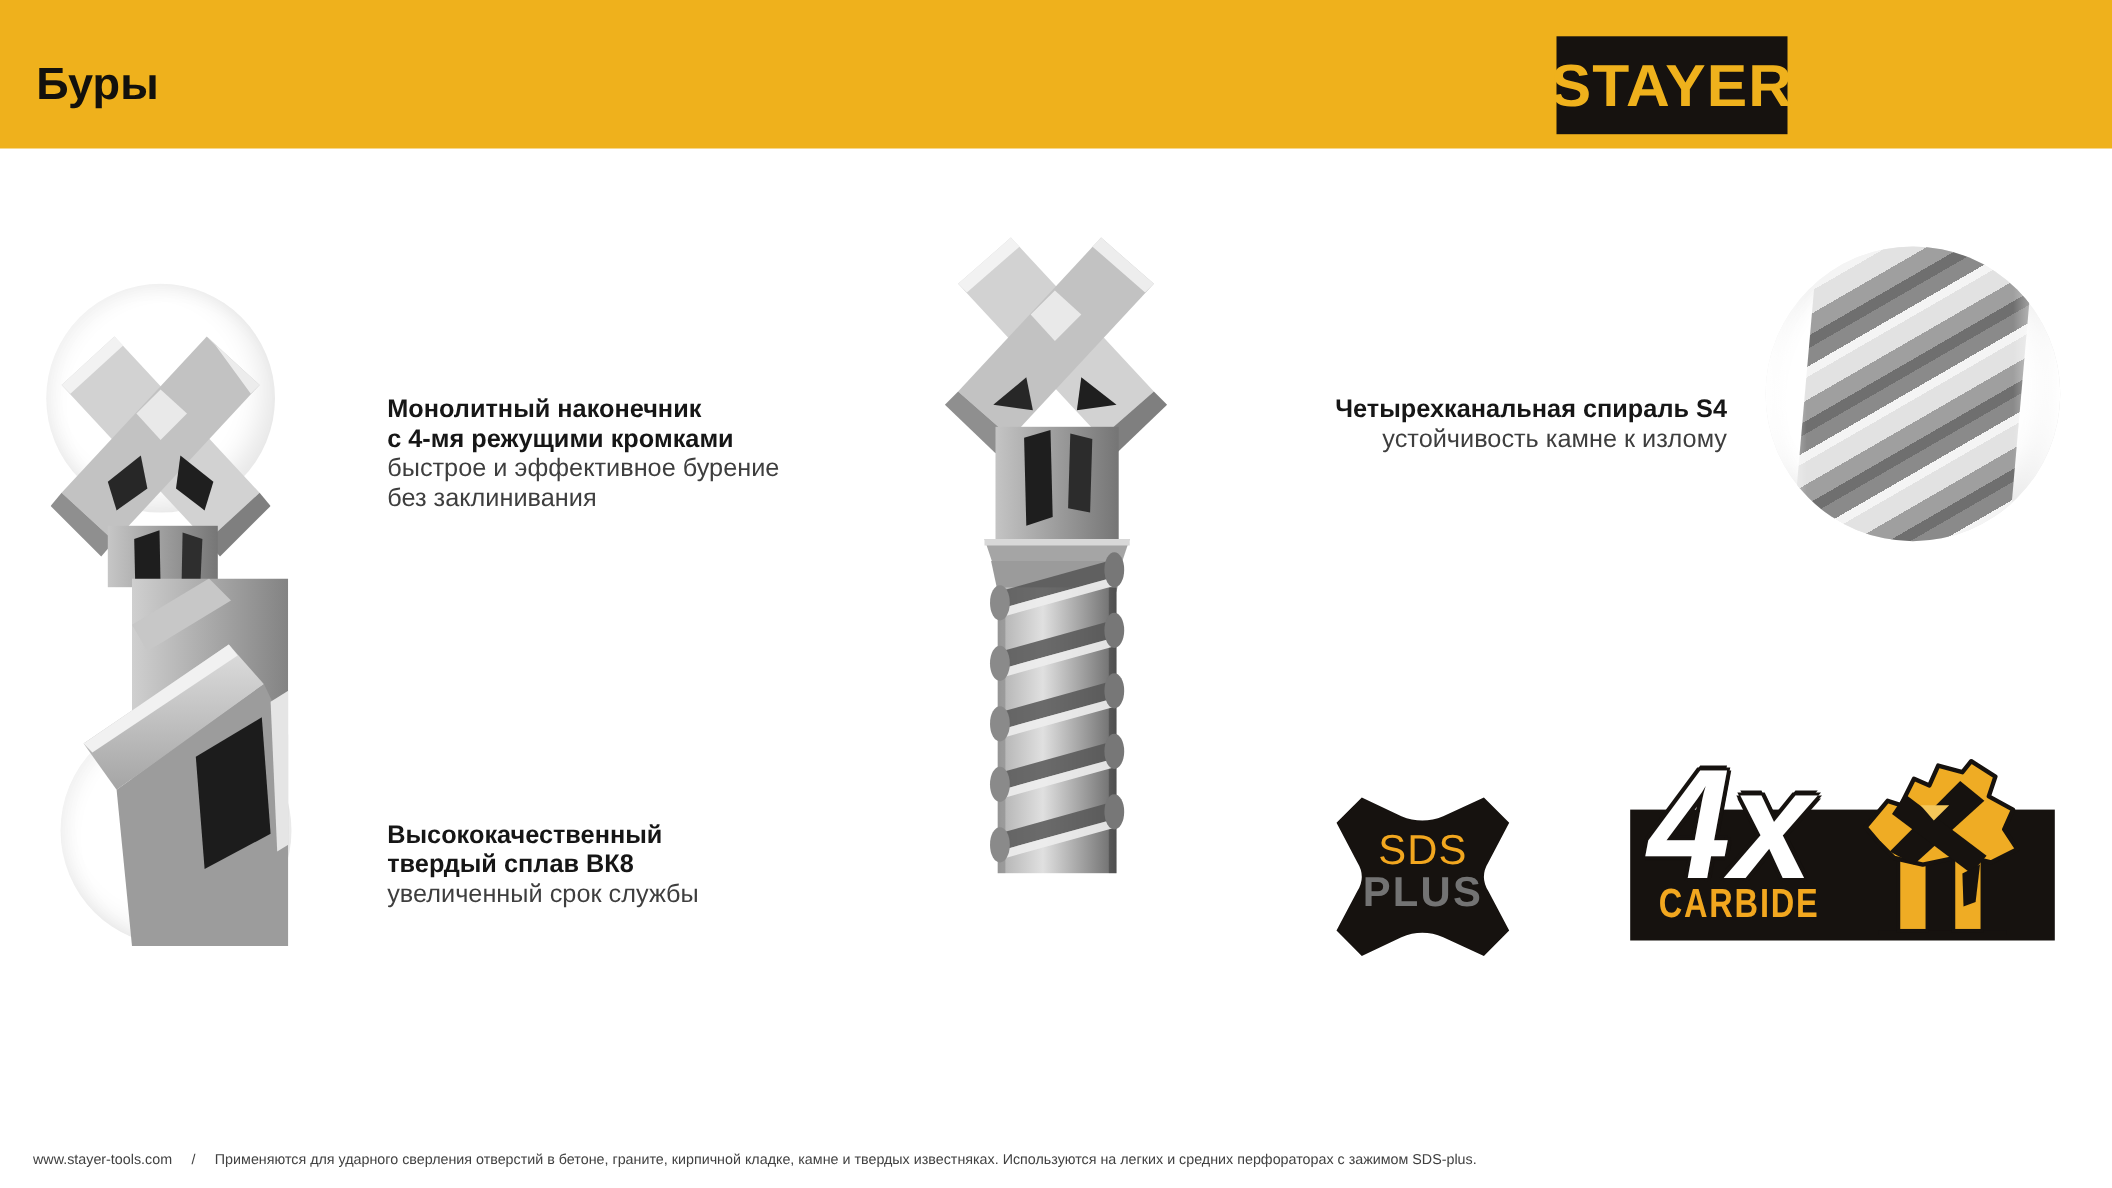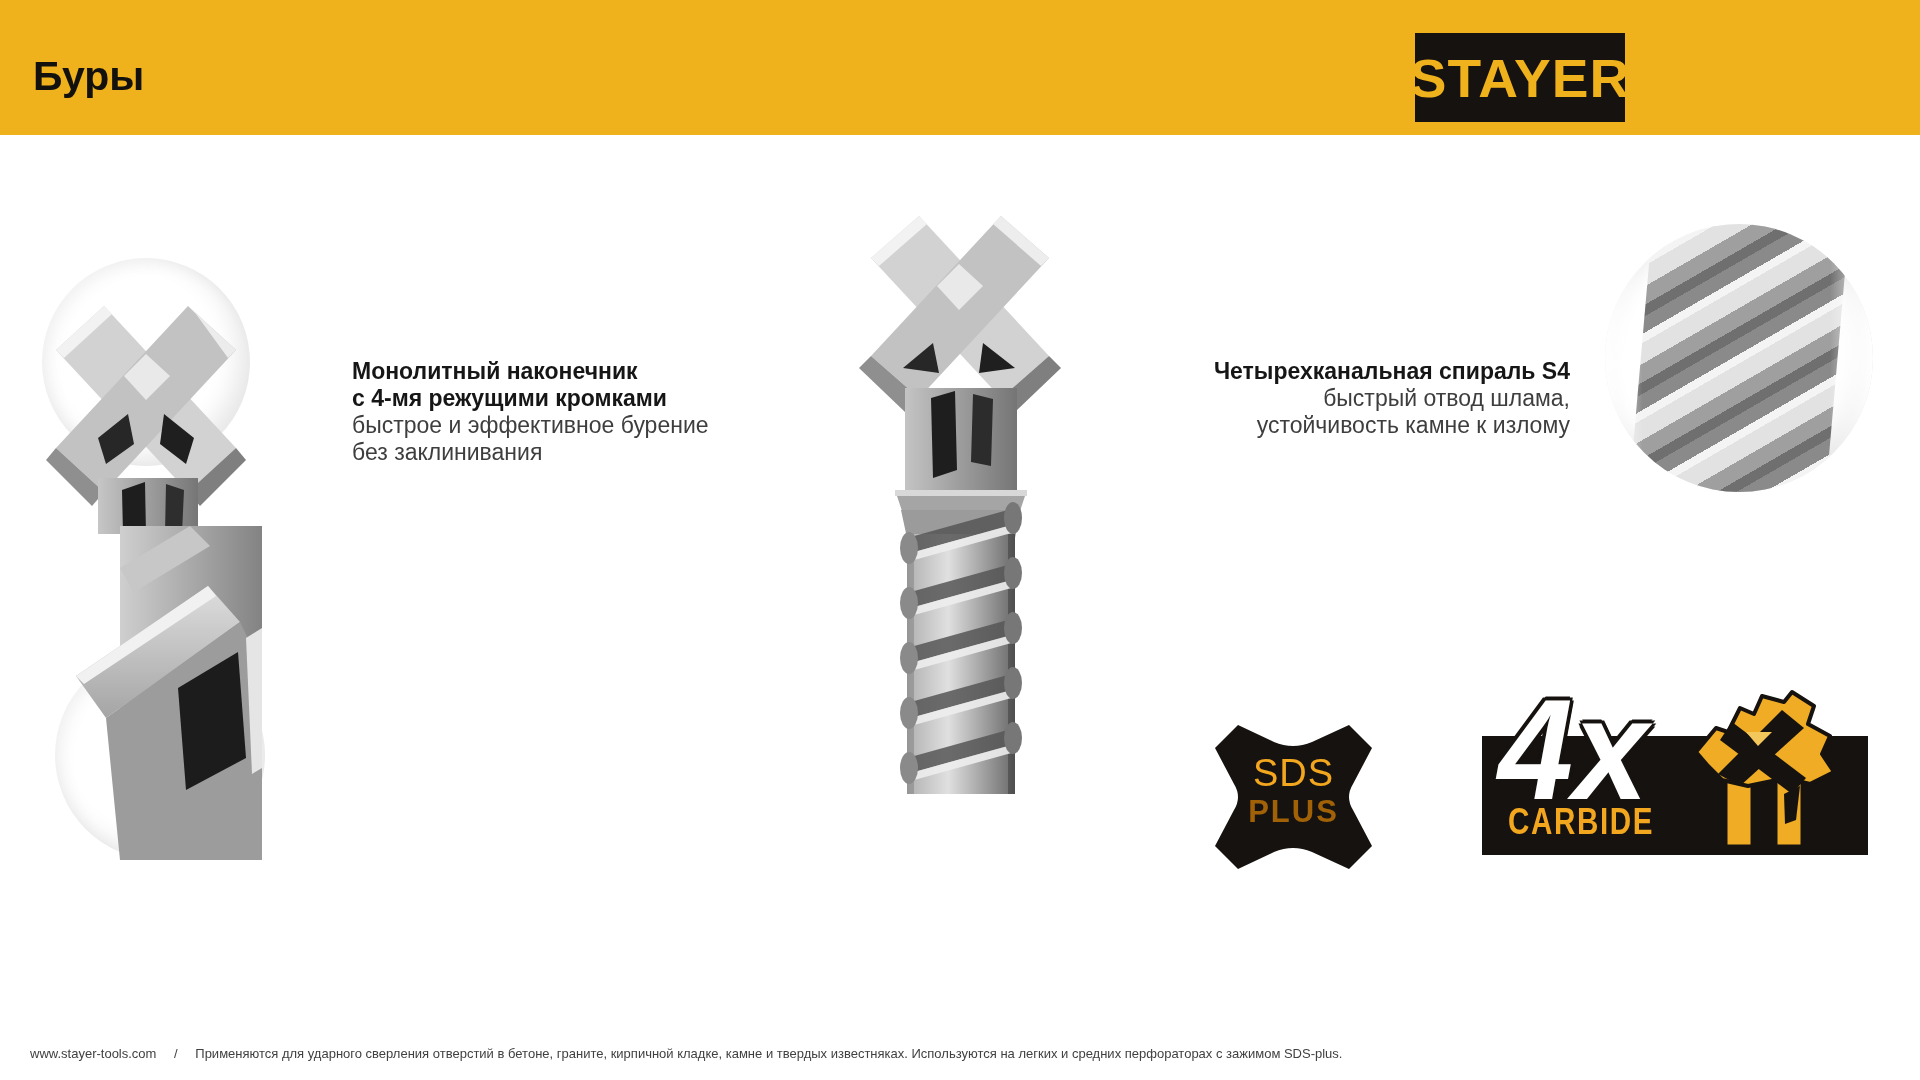--- a/index.html
+++ b/index.html
@@ -38,22 +38,22 @@
   .f1{left:352px;top:358px;}
   .f2{left:352px;top:745px;}
   .f3{top:358px;right:350px;text-align:right;}
 
   
   .sds-badge{position:absolute;left:1212px;top:722px;width:163px;height:150px;}
   .sds-shape{position:absolute;left:0;top:0;}
   .sds-text{position:absolute;left:0;top:30px;width:163px;text-align:center;}
   .sds-line1{display:block;font-size:38px;line-height:42px;font-weight:400;
              color:#f2a71f;letter-spacing:1px;}
-  .sds-line2{display:block;font-size:31px;line-height:36px;font-weight:800;
-             color:#a16207;letter-spacing:2px;}
+  .sds-line2{display:block;font-size:38px;line-height:36px;font-weight:800;
+             color:#737373;letter-spacing:2px;}
 
   .carbide-badge{position:absolute;left:1482px;top:736px;width:386px;height:119px;background:#16120f;}
   .fourx{position:absolute;left:1498px;top:679px;font-size:142px;line-height:142px;
          font-weight:bold;font-style:italic;color:#ffffff;transform:scaleX(0.95);transform-origin:left top;
          text-shadow:-3px -3px 0 #16120f,3px -3px 0 #16120f,-3px 3px 0 #16120f,3px 3px 0 #16120f,
                      -4px 0 0 #16120f,4px 0 0 #16120f,0 -4px 0 #16120f,0 4px 0 #16120f;}
   .carbide-label{position:absolute;left:1508px;top:802px;font-size:37px;line-height:40px;
          font-weight:800;color:#f2a71f;letter-spacing:2px;transform:scaleX(0.80);transform-origin:left top;}
 
   
@@ -181,24 +181,28 @@
     <div class="spiral-fade"></div>
   </div>
 
   <div class="feature f1">
     <span class="t">Монолитный наконечник</span>
     <span class="t">с 4-мя режущими кромками</span>
     <span class="d">быстрое и эффективное бурение</span>
     <span class="d">без заклинивания</span>
   </div>
 
+  <div class="feature f2">
+    <span class="t">Высококачественный</span>
+    <span class="t">твердый сплав ВК8</span>
+    <span class="d">увеличенный срок службы</span>
+  </div>
 
   <div class="feature f3">
     <span class="t">Четырехканальная спираль S4</span>
-    <span class="d">быстрый отвод шлама,</span>
     <span class="d">устойчивость камне к излому</span>
   </div>
 
   <div class="sds-badge">
     <svg class="sds-shape" width="163" height="150" viewBox="0 0 163 150">
       <path d="M26,3 L62,20 Q81,28 100,20 L137,3 L160,26 L141,62 Q133,75 141,88 L160,124 L137,147
                L100,130 Q81,122 62,130 L26,147 L3,124 L22,88 Q30,75 22,62 L3,26 Z" fill="#16120f"></path>
     </svg>
     <div class="sds-text">
       <span class="sds-line1">SDS</span>

